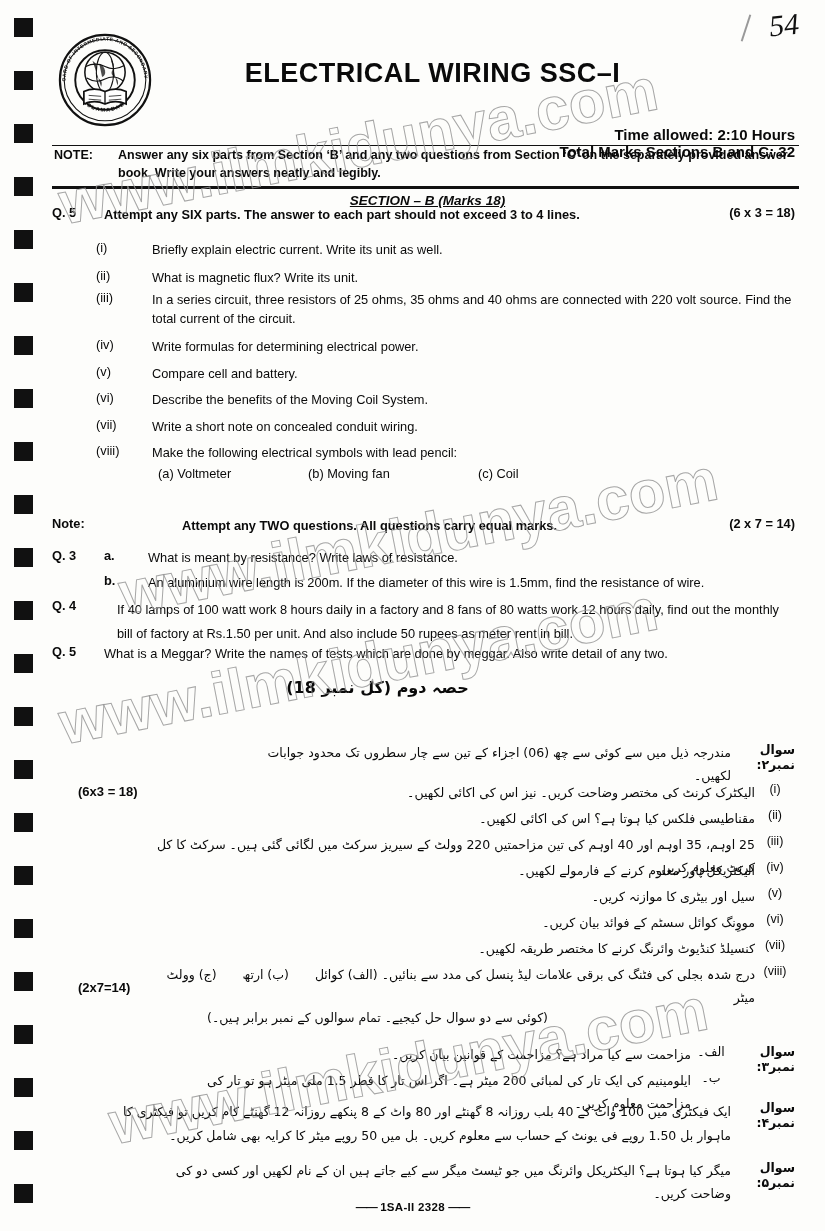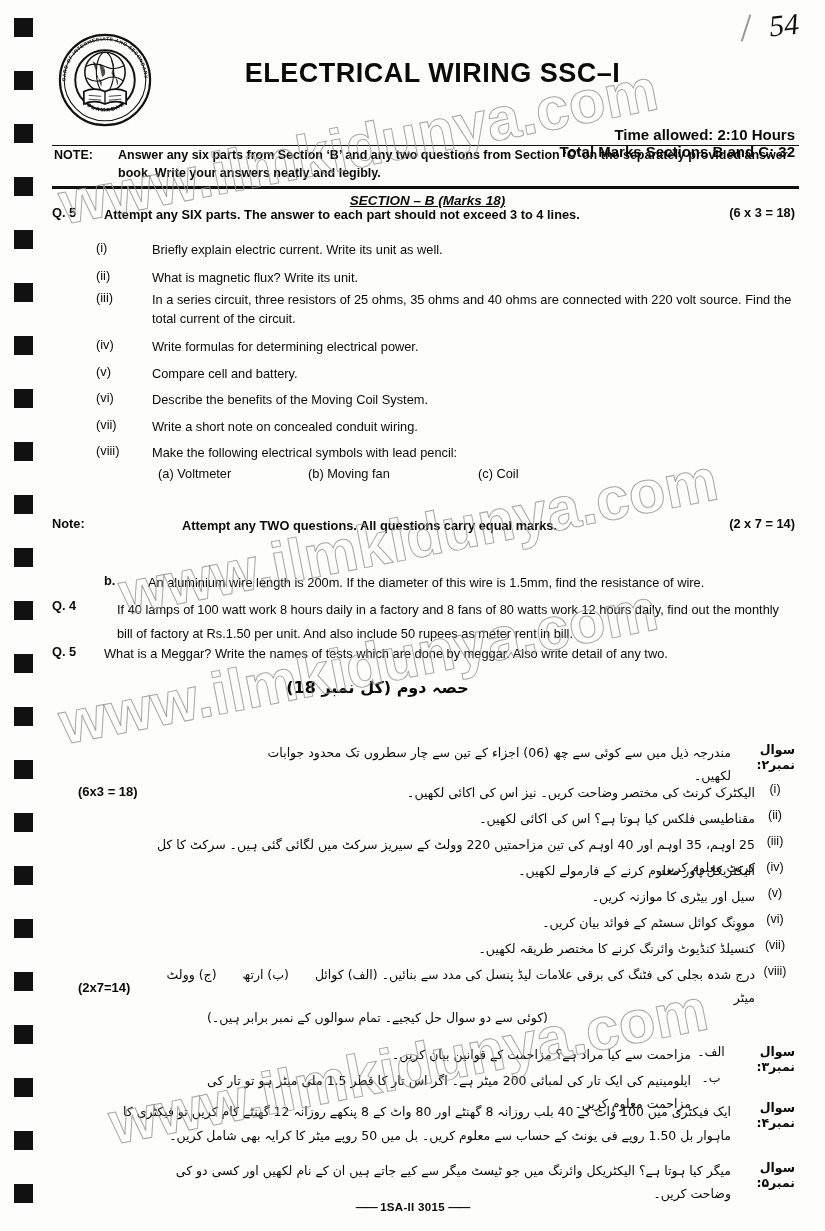--- a/index.html
+++ b/index.html
@@ -234,20 +234,25 @@
     </div>
   </div>
 
 
   <div class="q-line" style="left:52px;right:30px;top:516px;">
     <div class="q-num">Note:</div>
     <div class="q-body bold" style="padding-left:78px;">Attempt any TWO questions. All questions carry equal marks.</div>
   </div>
   <div class="q-marks" style="right:30px;top:516px;">(2 x 7 = 14)</div>
 
+  <div class="q-line" style="left:52px;right:30px;top:548px;">
+    <div class="q-num">Q. 3</div>
+    <div class="q-sub">a.</div>
+    <div class="q-body" style="padding-left:16px;">What is meant by resistance? Write laws of resistance.</div>
+  </div>
   <div class="q-line" style="left:52px;right:30px;top:573px;">
     <div class="q-num"></div>
     <div class="q-sub">b.</div>
     <div class="q-body" style="padding-left:16px;">An aluminium wire length is 200m. If the diameter of this wire is 1.5mm, find the resistance of wire.</div>
   </div>
   <div class="q-line" style="left:52px;right:30px;top:598px;gap:13px;">
     <div class="q-num">Q. 4</div>
     <div class="q-body" style="line-height:1.85;">If 40 lamps of 100 watt work 8 hours daily in a factory and 8 fans of 80 watts work 12 hours daily, find out  the monthly bill of factory at Rs.1.50 per unit. And also include 50 rupees as meter rent in bill.</div>
   </div>
   <div class="q-line" style="left:52px;right:30px;top:644px;">
@@ -323,21 +328,21 @@
     <div class="u-body" style="line-height:1.95;">ایک فیکٹری میں 100 واٹ کے 40 بلب روزانہ 8 گھنٹے اور 80 واٹ کے 8 پنکھے روزانہ 12 گھنٹے کام کریں تو فیکٹری کا ماہوار بل 1.50 روپے فی یونٹ کے حساب سے معلوم کریں۔ بل میں 50 روپے میٹر کا کرایہ بھی شامل کریں۔</div>
   </div>
 
   <div class="u-line" style="right:30px;left:140px;top:1160px;">
     <div class="u-lbl">سوال نمبر۵:</div>
     <div class="u-body">میگر کیا ہوتا ہے؟ الیکٹریکل وائرنگ میں جو ٹیسٹ میگر سے کیے جاتے ہیں ان کے نام لکھیں اور کسی دو کی وضاحت کریں۔</div>
   </div>
 
   <div class="footer">
     <span class="dash">——</span>
-    <span>1SA-II 3015</span>
+    <span>1SA-II 2328</span>
     <span class="dash">——</span>
   </div>
 
   <div class="wm" style="left:60px;top:170px;font-size:60px;transform:rotate(-11deg);">www.ilmkidunya.com</div>
   <div class="wm" style="left:120px;top:560px;font-size:60px;transform:rotate(-11deg);">www.ilmkidunya.com</div>
   <div class="wm" style="left:60px;top:690px;font-size:60px;transform:rotate(-11deg);">www.ilmkidunya.com</div>
   <div class="wm" style="left:110px;top:1090px;font-size:60px;transform:rotate(-11deg);">www.ilmkidunya.com</div>
 
 </div>
 

